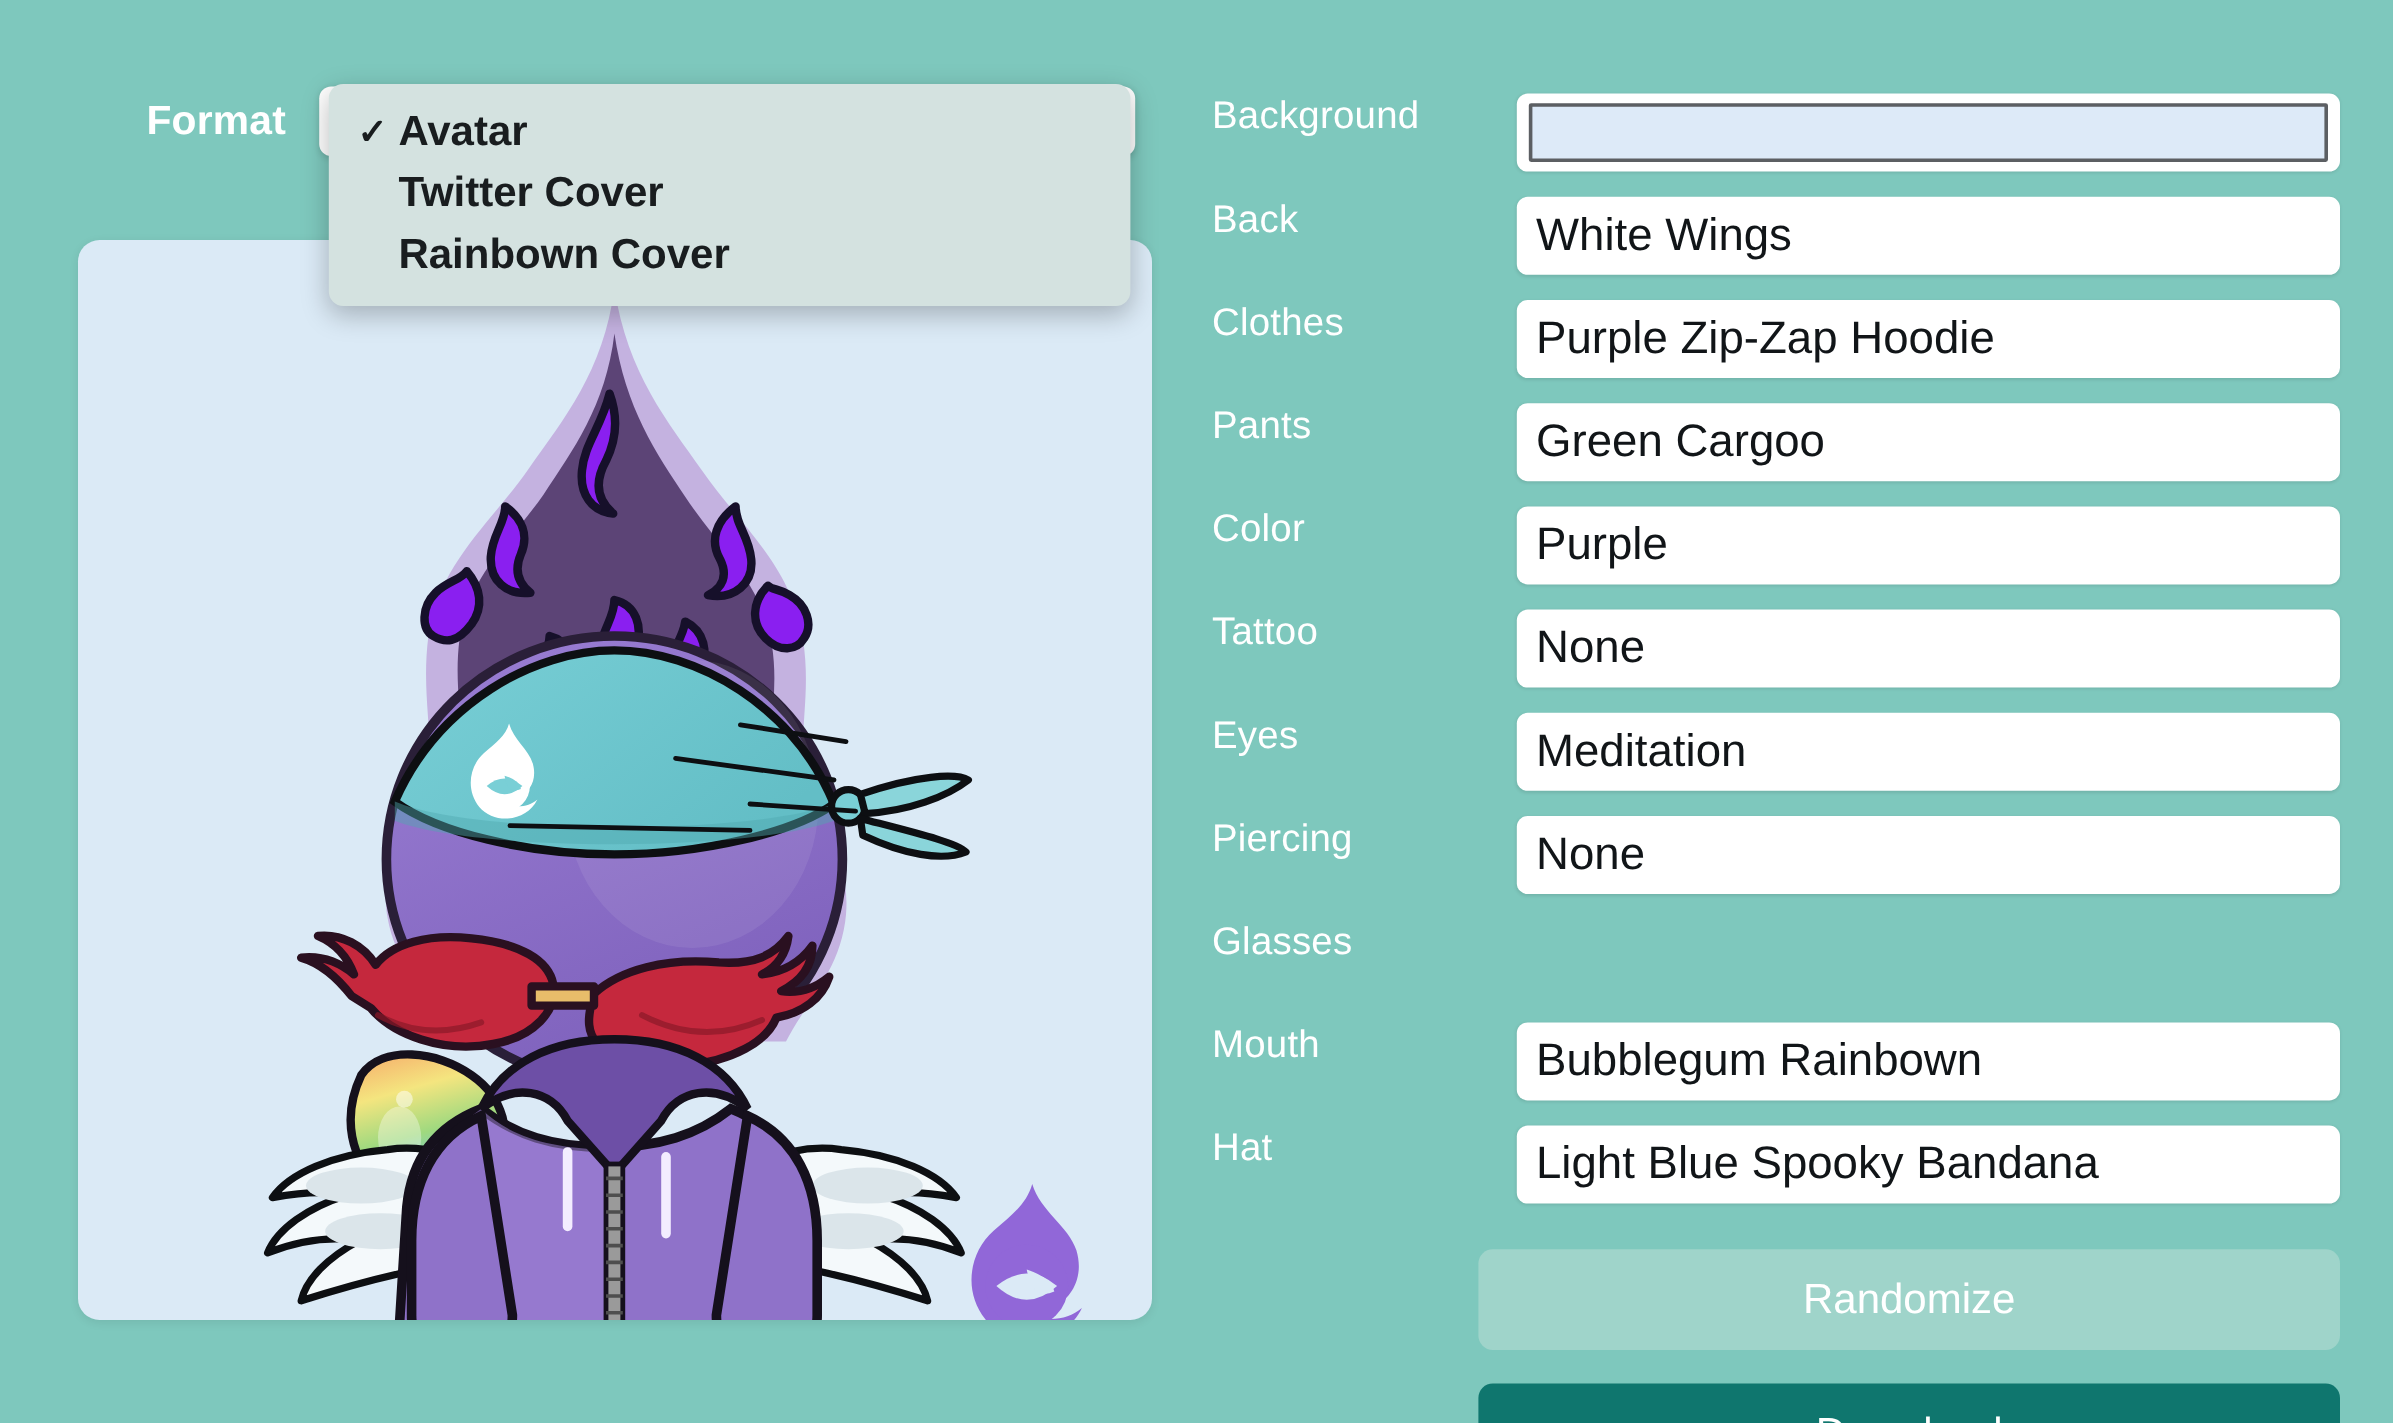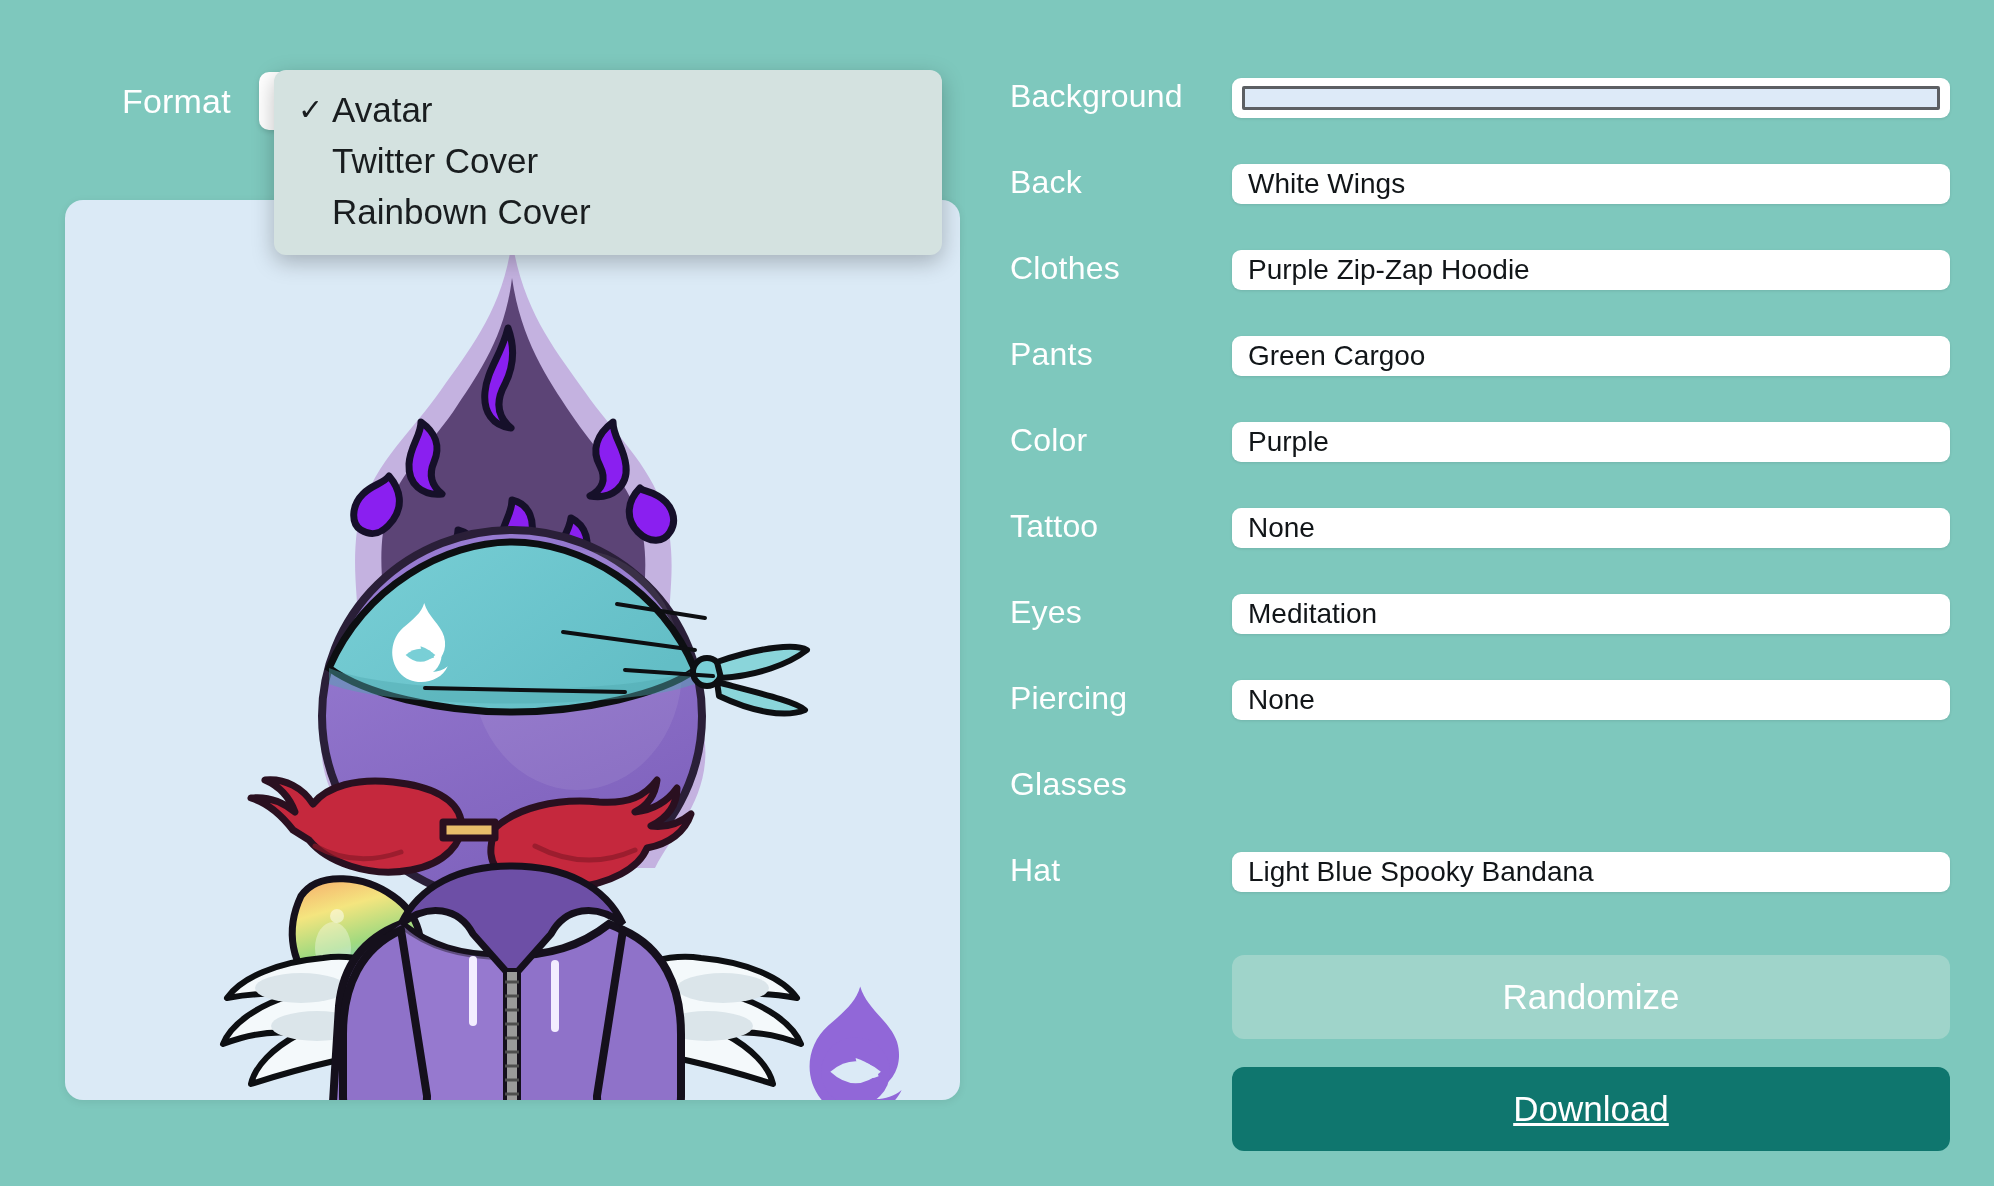--- a/index.html
+++ b/index.html
@@ -11,21 +11,21 @@
   body {
     background: #7ec8bd;
     font-family: "Liberation Sans", sans-serif;
     position: relative;
   }
 
   
   #left-pane {
     position: absolute;
     left: 0; top: 0;
-    width: 980px; height: 1186px;
+    width: 980px; height: 1186px; font-weight: bold;
   }
 
   #format-row {
     position: absolute;
     left: 122px; top: 72px;
     display: flex;
     align-items: center;
     gap: 28px;
   }
   #format-label {
@@ -94,31 +94,32 @@
   }
   .field-label {
     width: 222px;
     flex: none;
     color: #ffffff;
     font-size: 32px;
     letter-spacing: .2px;
   }
   .field-input {
     flex: 1;
-    height: 40px;
+    height: 65px;
     background: #ffffff;
     border-radius: 9px;
     display: flex;
     align-items: center;
     padding: 0 16px;
-    font-size: 28px;
+    font-size: 38px;
     color: #111518;
     box-shadow: 0 1px 3px rgba(0,0,0,.10);
     overflow: hidden;
     white-space: nowrap;
+    margin-left: 32px;
   }
   
   .field-input.color-field { padding: 8px 10px; }
   #background-swatch {
     width: 100%;
     height: 100%;
     background: #ddeaf8;
     border: 3px solid #5c5f63;
     border-radius: 2px;
   }
@@ -369,20 +370,24 @@
 
   <div class="field-row">
     <div class="field-label">Piercing</div>
     <div class="field-input">None</div>
   </div>
 
   <div class="field-row">
     <div class="field-label">Glasses</div>
   </div>
 
+  <div class="field-row">
+    <div class="field-label">Mouth</div>
+    <div class="field-input">Bubblegum Rainbown</div>
+  </div>
 
   <div class="field-row">
     <div class="field-label">Hat</div>
     <div class="field-input">Light Blue Spooky Bandana</div>
   </div>
 
   <div id="button-row">
     <button class="action-btn" style="background: rgb(159, 212, 202);">Randomize</button>
     <button class="action-btn" style="background: #0f766e; text-decoration: underline;">Download</button>
   </div>

